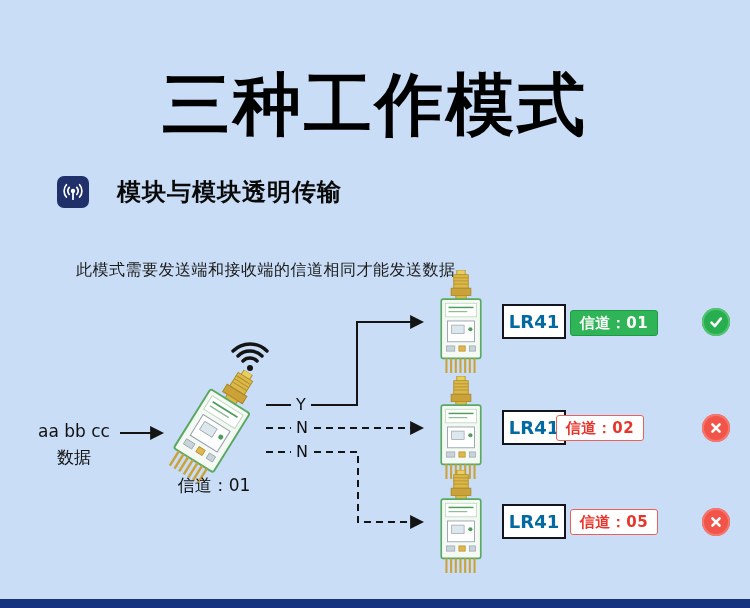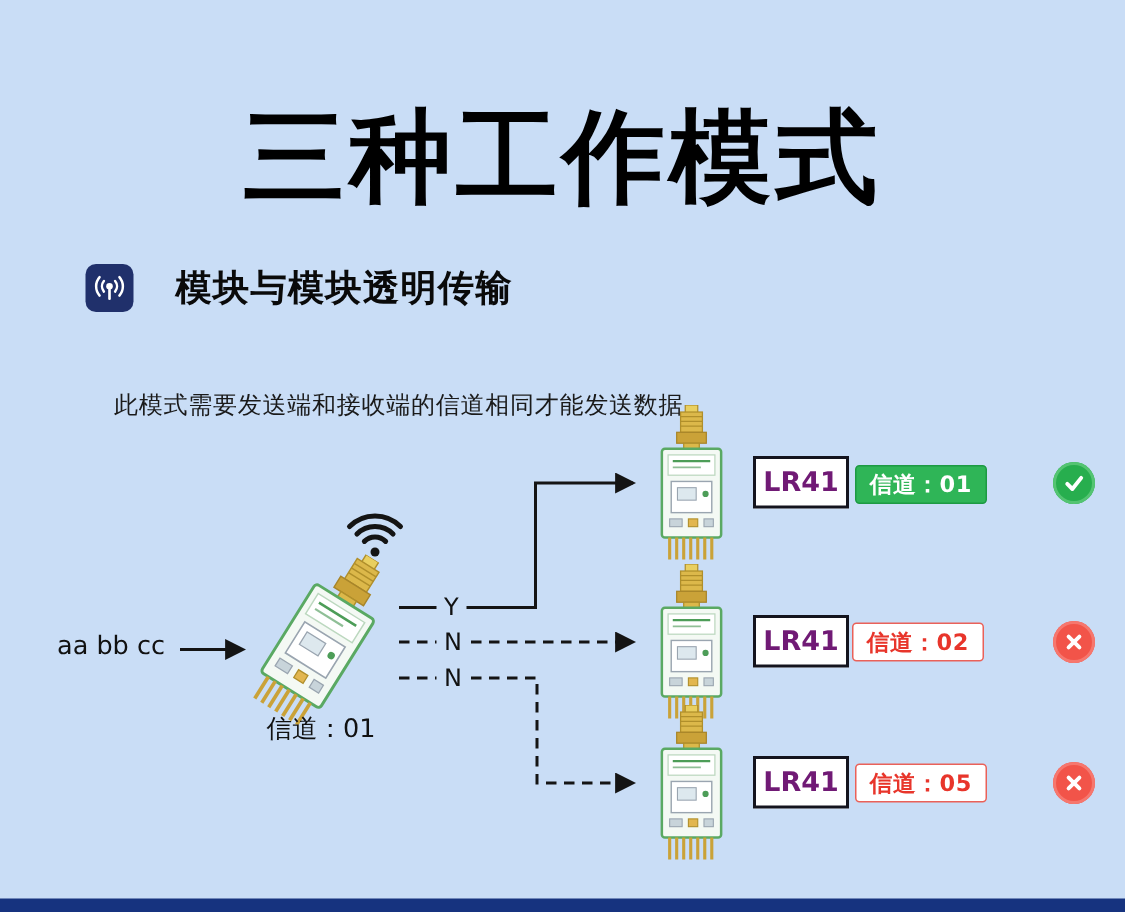--- a/index.html
+++ b/index.html
@@ -27,21 +27,21 @@
   .module { position:absolute; }
   .tx-wrap { position:absolute; left:189px; top:363px; width:54px; height:122px;
              transform:rotate(32deg); }
   .tx-wrap svg { width:54px; height:122px; }
   .wifi { position:absolute; left:220px; top:326px; }
   .tx-channel { position:absolute; left:166px; top:474px; width:96px; text-align:center;
                 font-size:17px; color:#111; }
 
   .lr-box { position:absolute; width:64px; height:35px; background:#fff; border:2px solid #14141e;
             display:flex; align-items:center; justify-content:center;
-            font-size:18px; font-weight:600; color:#701a75; }
+            font-size:18px; font-weight:600; color:#0369a1; }
 
   .badge { position:absolute; width:88px; height:26px; border-radius:3px;
            display:flex; align-items:center; justify-content:center;
            font-size:15px; font-weight:700; letter-spacing:0.5px; }
   .badge.pass { background:#2fb557; color:#fff; border:1px solid #1d9a43; }
   .badge.fail { background:#fff; color:#e8352b; border:1px solid #ea6159; }
 
   .status { position:absolute; width:28px; height:28px; border-radius:50%;
             display:flex; align-items:center; justify-content:center; }
   .status.pass { background:#27ae4e; box-shadow:inset 0 0 0 2px #54c472; }
@@ -111,20 +111,21 @@
       </marker>
     </defs>
     <path d="M120,433 L162,433" stroke="#141414" stroke-width="2" fill="none" marker-end="url(#arrow)"></path>
     <path d="M266,405 L357,405 L357,322 L422,322" stroke="#141414" stroke-width="2" fill="none" marker-end="url(#arrow)"></path>
     <path d="M266,428 L422,428" stroke="#141414" stroke-width="2" fill="none" stroke-dasharray="7 5" marker-end="url(#arrow)"></path>
     <path d="M266,452 L358,452 L358,522 L422,522" stroke="#141414" stroke-width="2" fill="none" stroke-dasharray="7 5" marker-end="url(#arrow)"></path>
   </svg>
 
   <div class="input-text">
     <div>aa bb cc</div>
+    <div>数据</div>
   </div>
 
   <div class="tx-wrap">
     <svg viewBox="0 0 44 100">
       <use href="#rf-module"></use>
     </svg>
   </div>
   <svg class="wifi" width="60" height="48" viewBox="0 0 60 48">
     <circle cx="30" cy="42" r="3" fill="#141414"></circle>
     <path d="M22.93,34.93 A 10,10 0 0 1 37.07,34.93" stroke="#141414" stroke-width="3.4" fill="none" stroke-linecap="round"></path>
@@ -149,21 +150,21 @@
       <path d="M3.5,8.6 L6.9,12 L12.8,4.6" stroke="#fff" stroke-width="2.6" fill="none" stroke-linecap="round" stroke-linejoin="round"></path>
     </svg>
   </div>
 
   <svg class="module" style="left:438px; top:376px" width="46" height="104" viewBox="0 0 44 100">
       <use href="#rf-module"></use>
     </svg>
   <div class="lr-box" style="left:502px; top:410px">
     <span>LR41</span>
   </div>
-  <div class="badge fail" style="left:568px; top:415px">信道：02</div>
+  <div class="badge fail" style="left:556px; top:415px">信道：02</div>
   <div class="status fail" style="left:702px; top:414px">
     <svg width="16" height="16" viewBox="0 0 16 16">
       <path d="M4.4,4.4 L11.6,11.6 M11.6,4.4 L4.4,11.6" stroke="#fff" stroke-width="2.6" stroke-linecap="round"></path>
     </svg>
   </div>
 
   <svg class="module" style="left:438px; top:470px" width="46" height="104" viewBox="0 0 44 100">
       <use href="#rf-module"></use>
     </svg>
   <div class="lr-box" style="left:502px; top:504px">

